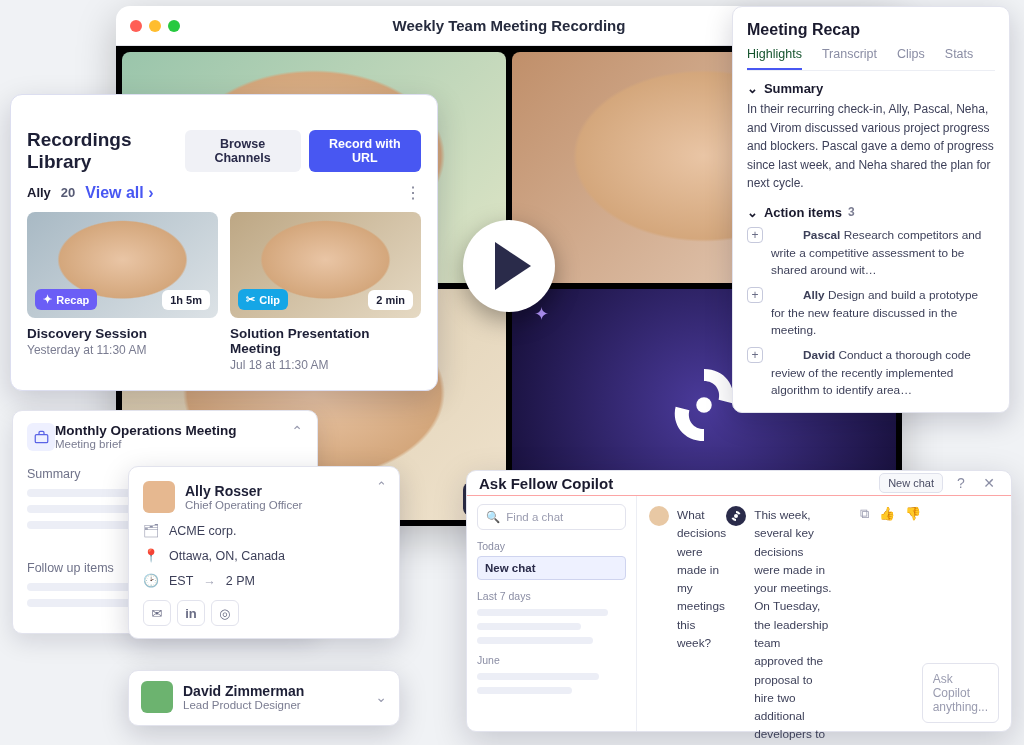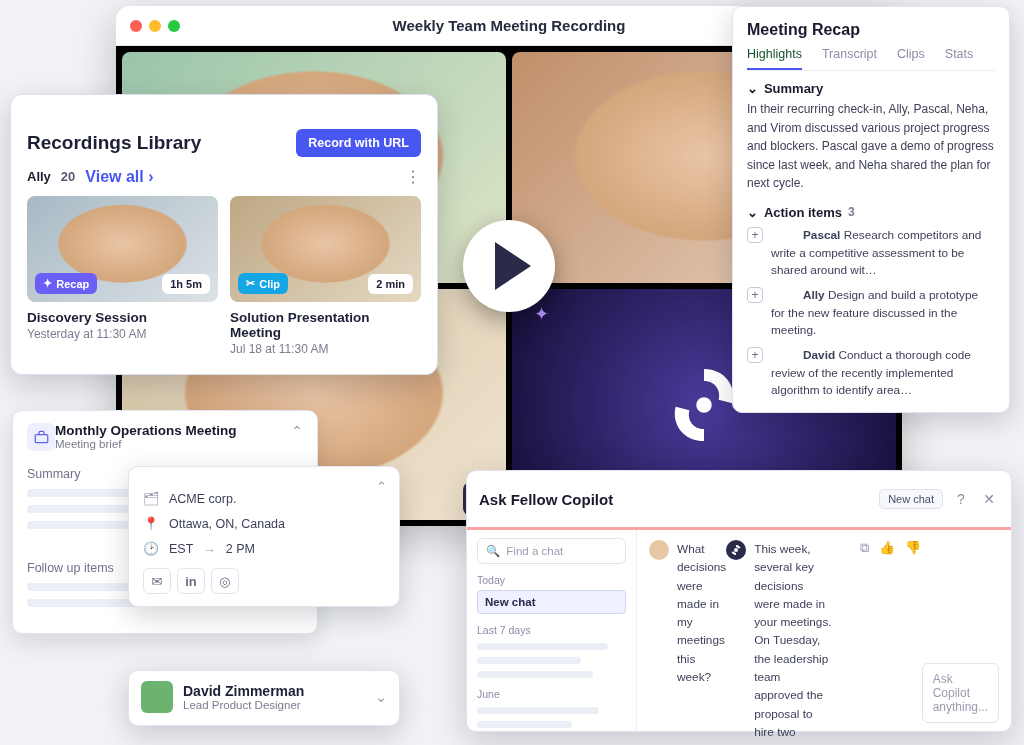--- a/index.html
+++ b/index.html
@@ -207,21 +207,21 @@
   
   .copilot {
     position:absolute; left:466px; top:470px;
     width:546px; height:262px;
     background:#fff; border:1px solid #e2e3ed; border-radius:10px;
     box-shadow:0 10px 34px rgba(10,10,40,.18);
     display:flex; flex-direction:column;
   }
   .cp-head {
     display:flex; align-items:center; justify-content:space-between;
-    padding:18px 12px; border-bottom:3px solid #fca5a5;
+    padding:2px 12px; border-bottom:1px solid #fca5a5;
   }
   .cp-head h3 { font-size:15px; font-weight:700; }
   .cp-head-right { display:flex; align-items:center; gap:8px; }
   .chip {
     font-size:11px; border:1px solid #dfe1ec; border-radius:5px;
     padding:3px 8px; background:#f7f8fb; color:#4a4d65;
   }
   .iconbtn { width:20px; height:20px; display:flex; align-items:center; justify-content:center; color:#8a8da4; font-size:14px; }
   .cp-body { flex:1; display:flex; min-height:0; }
   .cp-left { width:170px; border-right:1px solid #eceef4; padding:8px 10px; }
@@ -298,20 +298,21 @@
           <text x="12" y="13" text-anchor="middle" fill="#fff" font-size="9" font-weight="700">CC</text>
         </svg>
     </div>
   </div>
 </div>
 
 <div class="lib-card">
   <div class="lib-head">
     <h2>Recordings Library</h2>
     <div class="lib-actions">
+      <button class="btn-sec">Browse Channels</button>
       <button class="btn-pri">Record with URL</button>
     </div>
   </div>
   <div class="lib-sub">
     <span class="label">Ally</span>
     <span class="count">20</span>
     <span class="viewall">
       <span>View all</span> <span>›</span>
     </span>
     <span class="more">⋮</span>
@@ -362,20 +363,27 @@
   <div class="skel w1"></div>
   <div class="skel w2"></div>
   <div class="skel w3"></div>
   <div class="sect-label" style="margin-top:32px">Follow up items</div>
   <div class="skel w1"></div>
   <div class="skel w2"></div>
 </div>
 
 <div class="profile-card">
   <span class="chev-up">⌃</span>
+  <div class="p-head">
+    <div class="avatar"></div>
+    <div>
+      <div class="p-name">Ally Rosser</div>
+      <div class="p-role">Chief Operating Officer</div>
+    </div>
+  </div>
   <div class="p-row">
       <span class="ico">🗂</span>
       <span>ACME corp.</span>
     </div>
   <div class="p-row">
       <span class="ico">📍</span>
       <span>Ottawa, ON, Canada</span>
     </div>
   <div class="p-row">
     <span class="ico">🕑</span>

